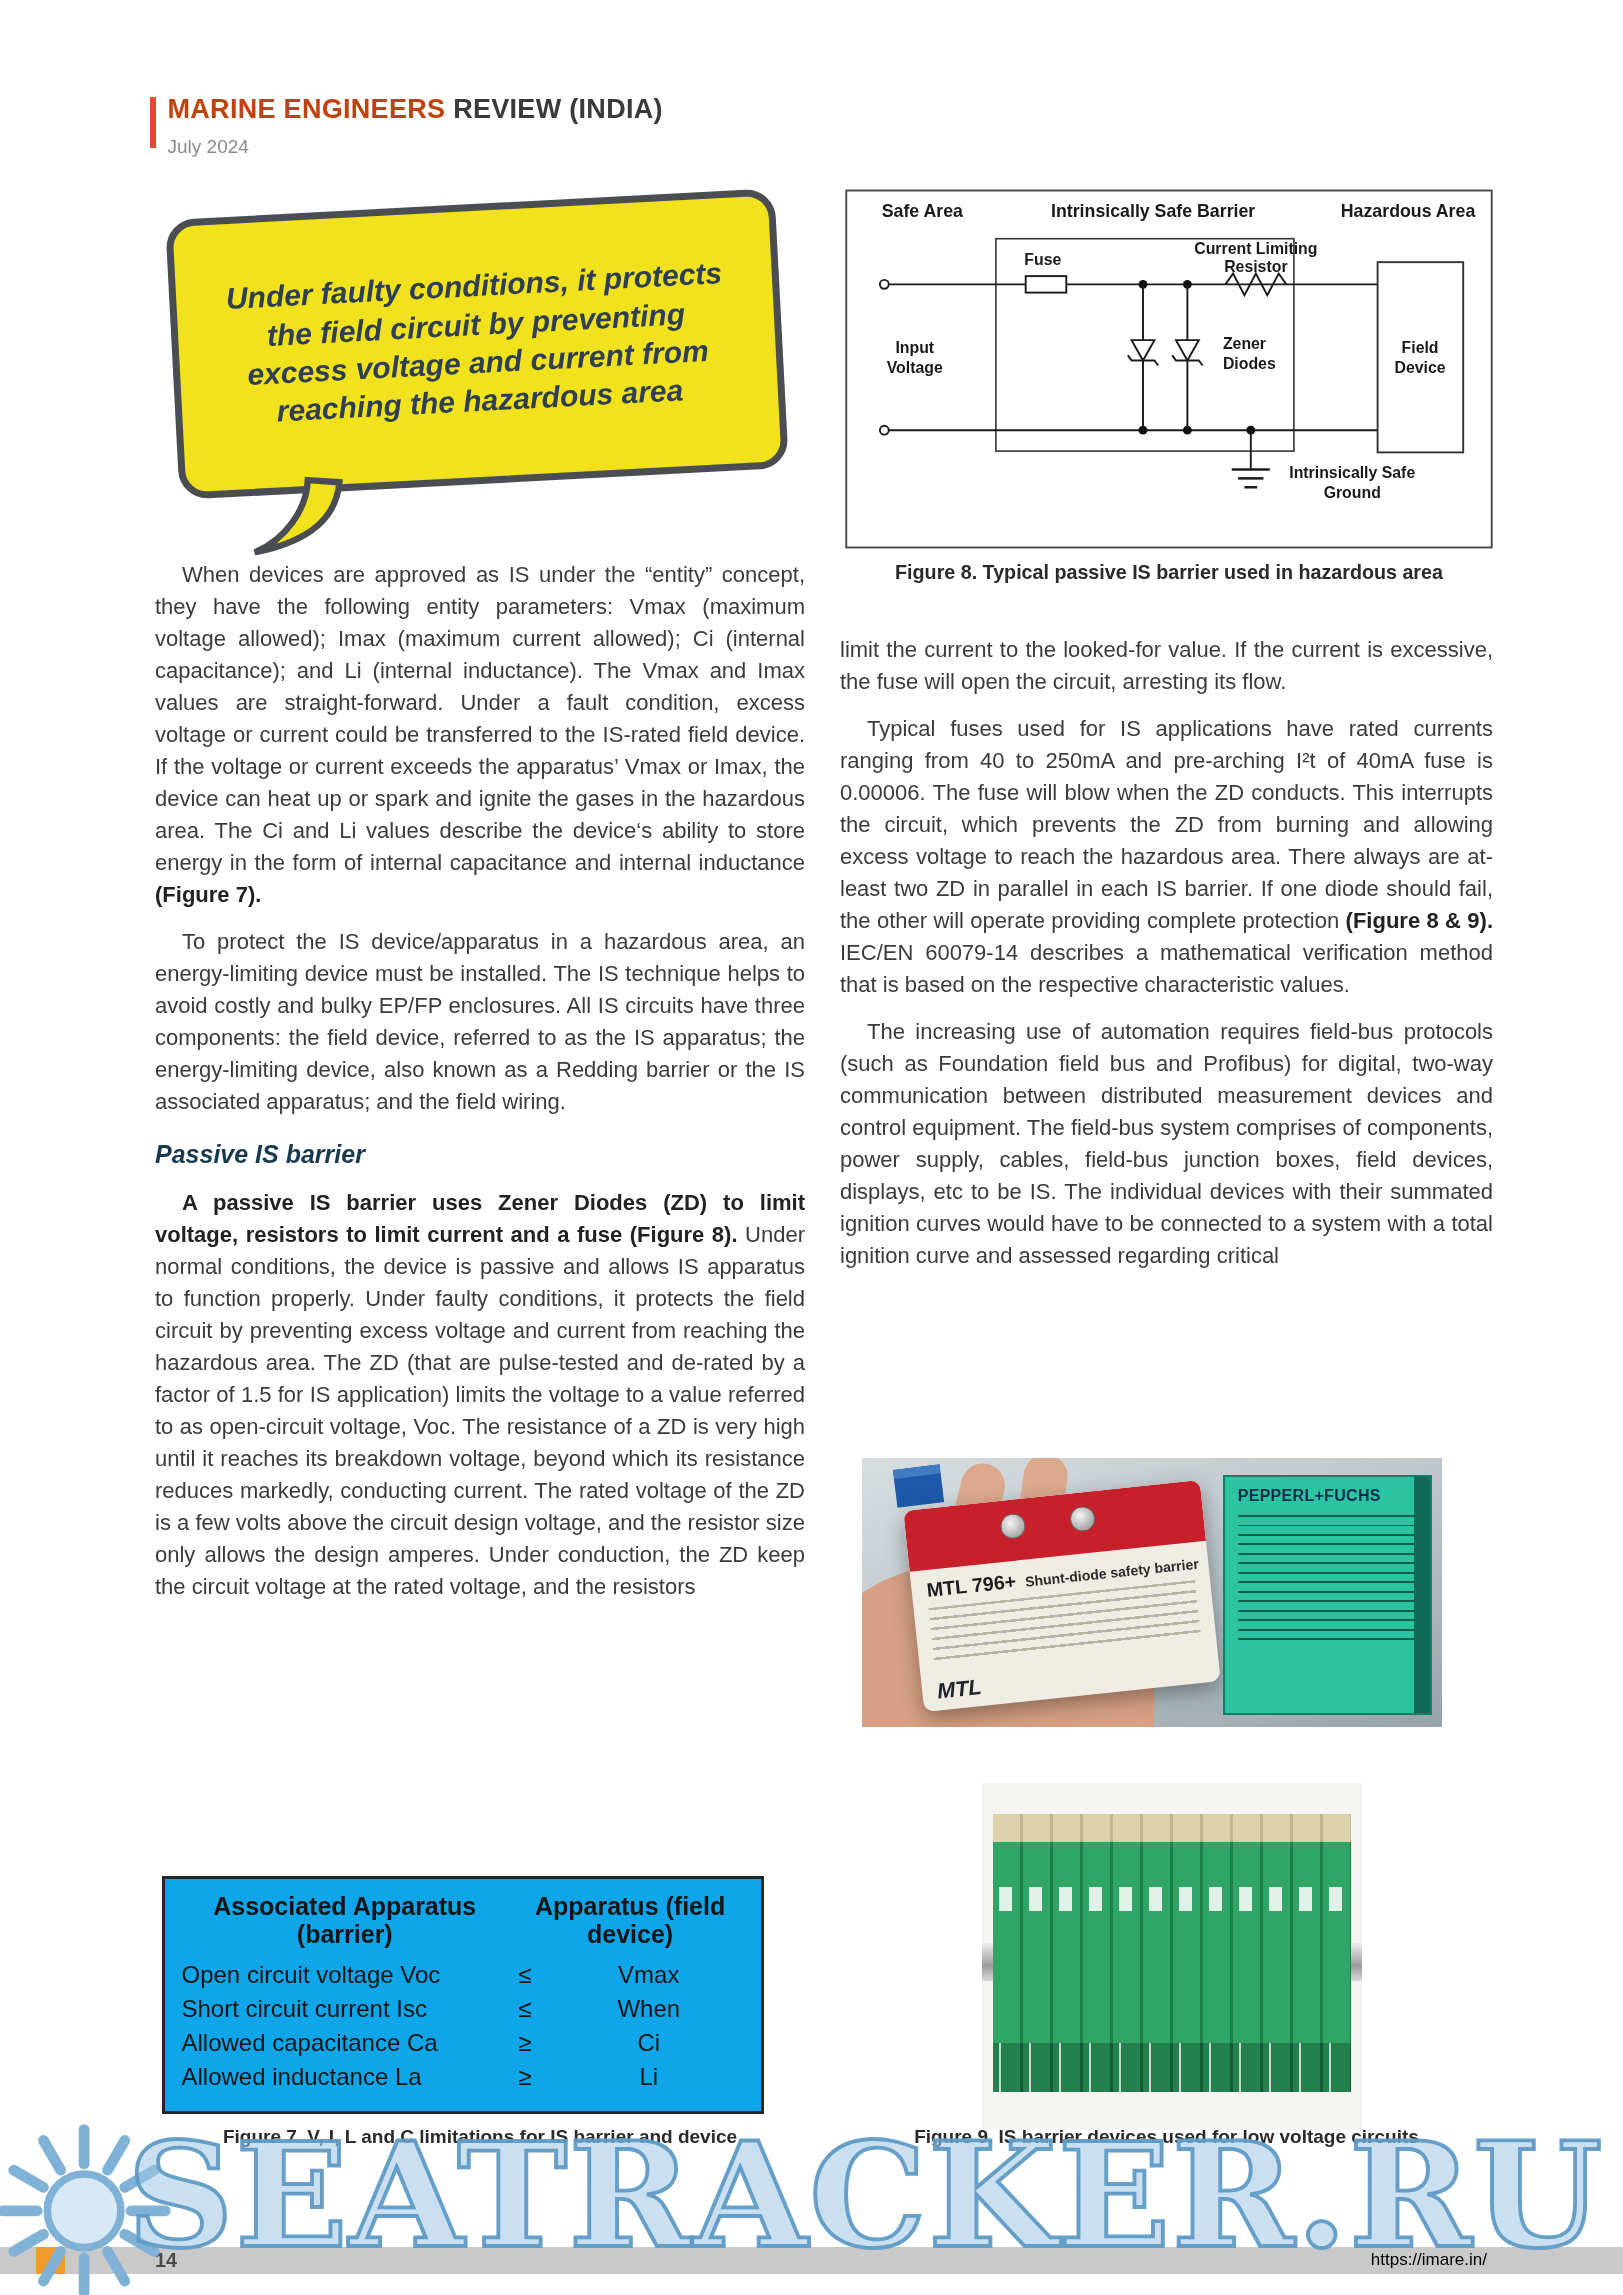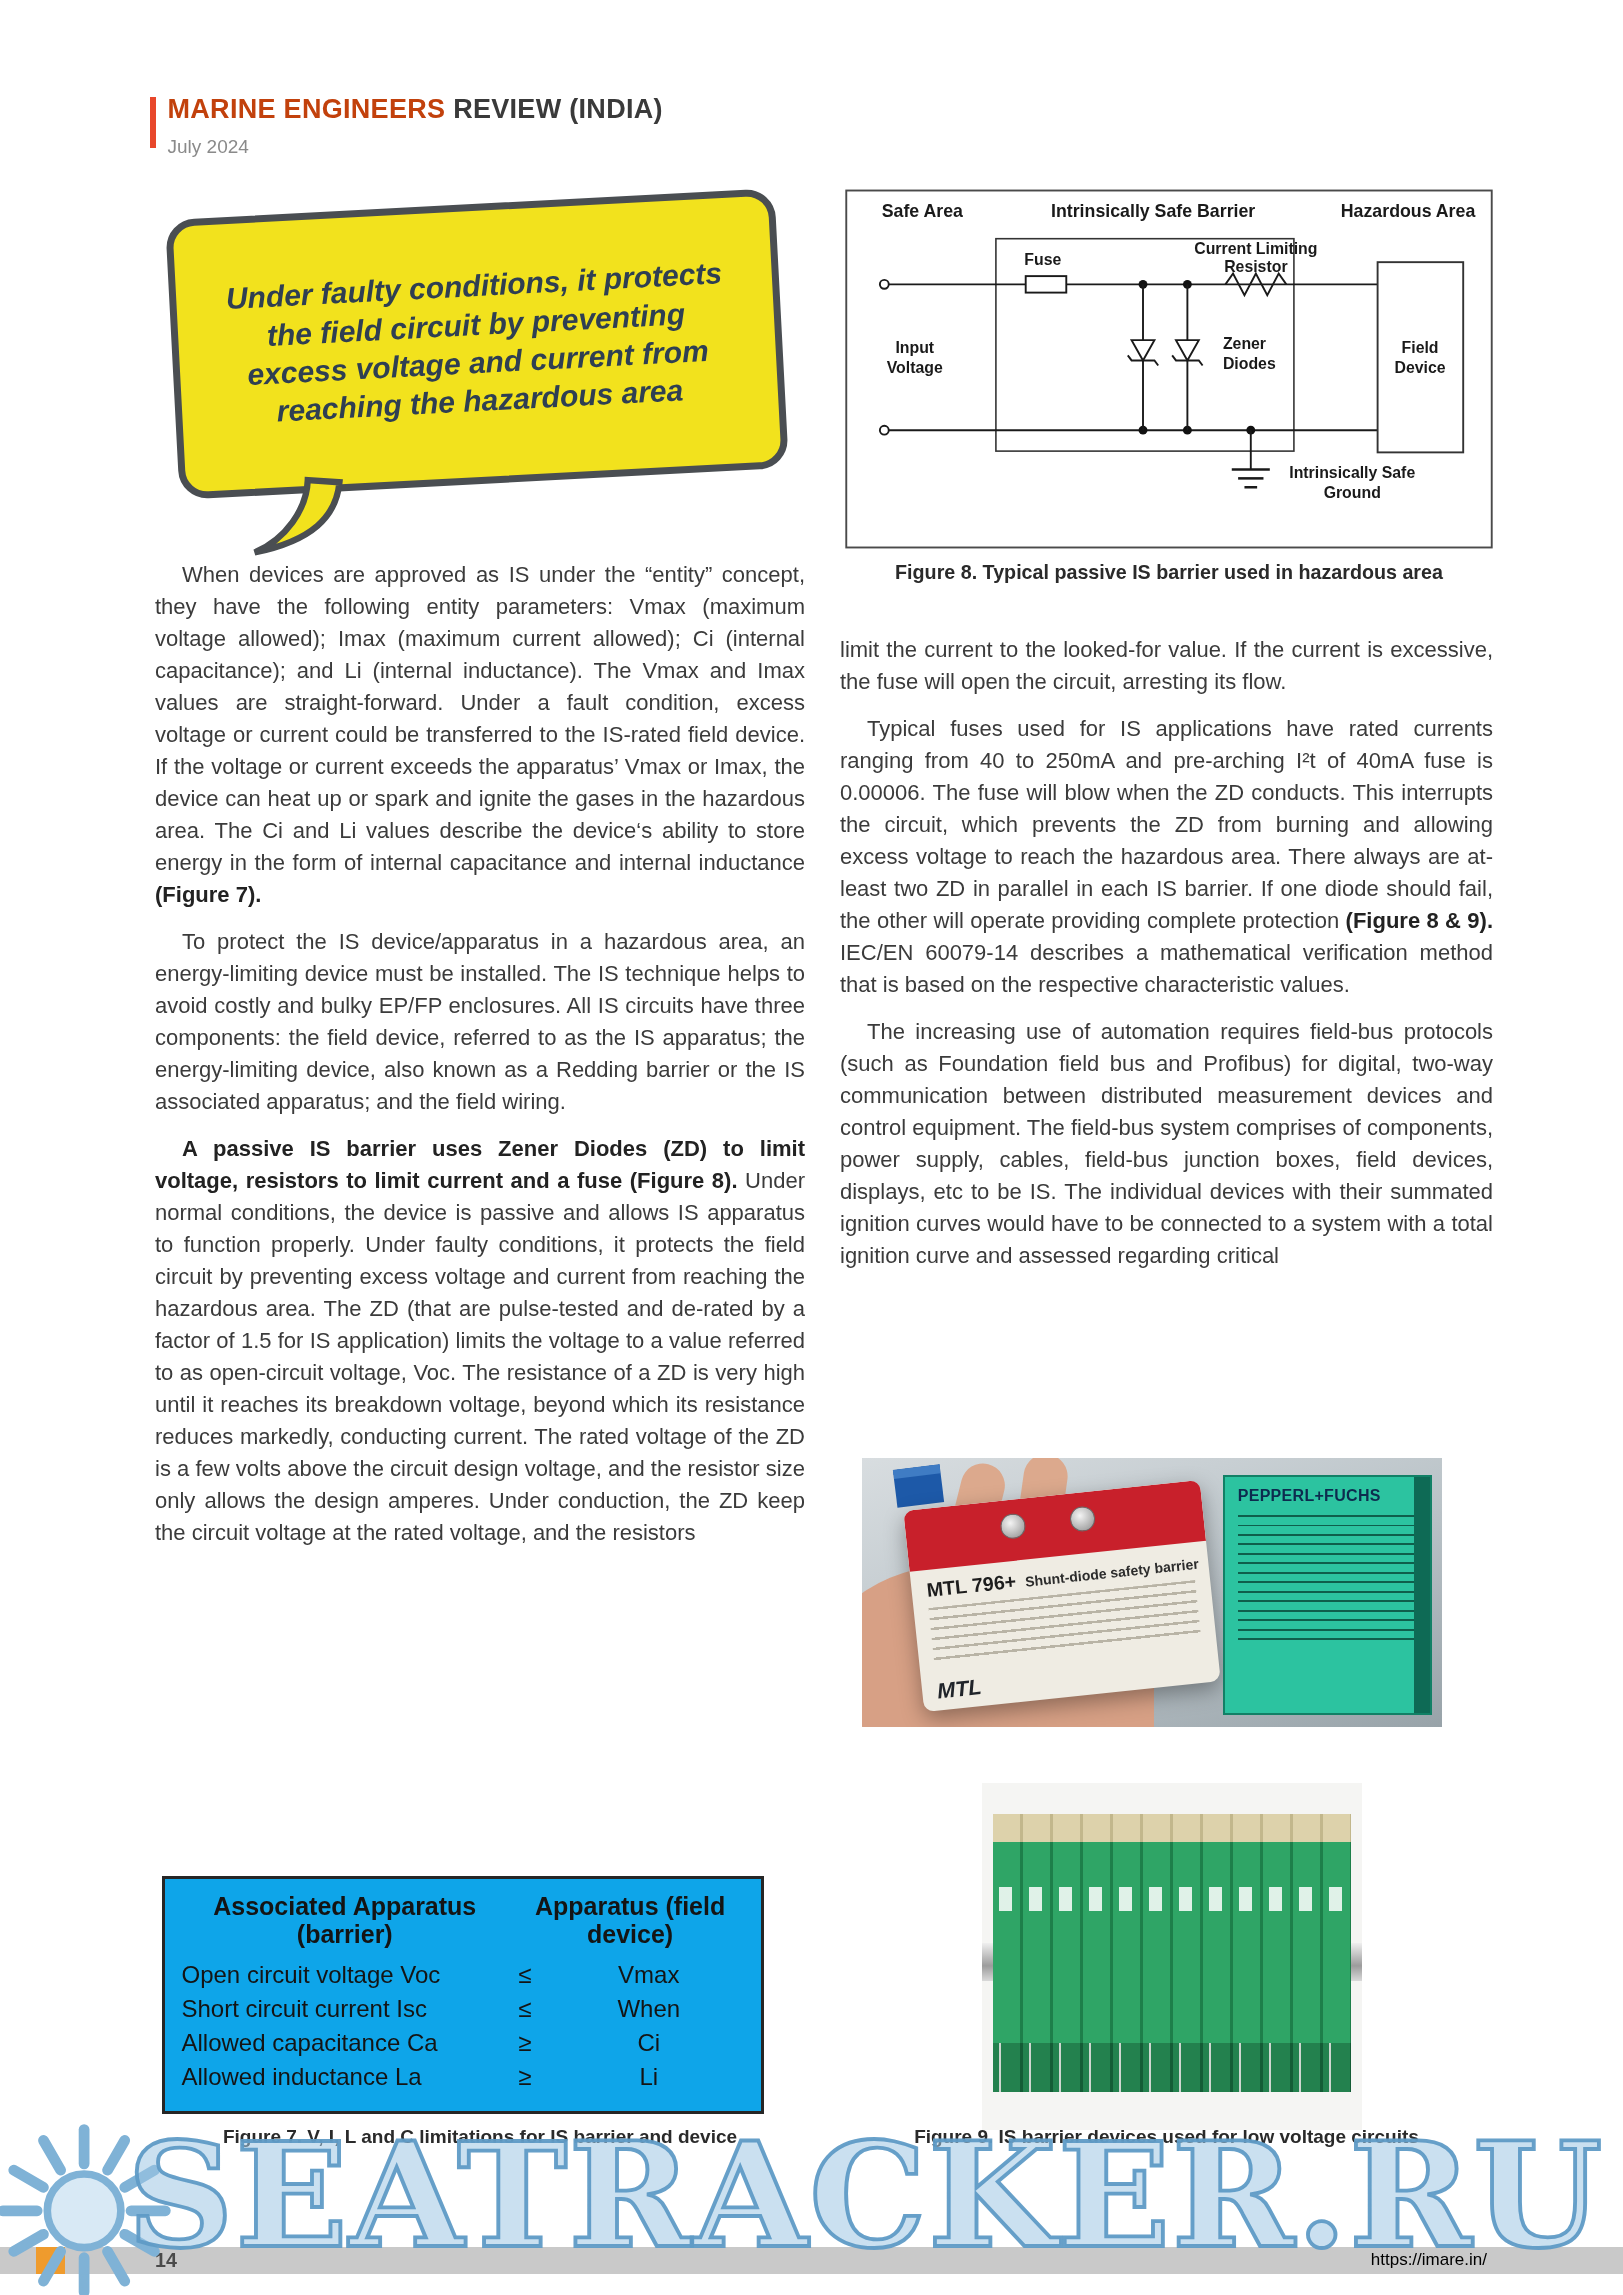--- a/index.html
+++ b/index.html
@@ -177,20 +177,21 @@
       <line x1="630" y1="470" x2="650" y2="470" stroke="#1a1a1a" stroke-width="4"></line>
       <text x="800" y="455" font-size="25" text-anchor="middle">Intrinsically Safe</text>
       <text x="800" y="487" font-size="25" text-anchor="middle">Ground</text>
     </svg>
   </div>
   <div class="fig8-caption">Figure 8.  Typical passive IS barrier used in hazardous area</div>
 
   <div class="col col-left">
     <p class="bp indent"><span>When devices are approved as IS under the “entity” concept, they have the following entity parameters: Vmax (maximum voltage allowed); Imax (maximum current allowed); Ci (internal capacitance); and Li (internal inductance). The Vmax and Imax values are straight-forward. Under a fault condition, excess voltage or current could be transferred to the IS-rated field device. If the voltage or current exceeds the apparatus’ Vmax or Imax, the device can heat up or spark and ignite the gases in the hazardous area. The Ci and Li values describe the device‘s ability to store energy in the form of internal capacitance and internal inductance </span><strong>(Figure 7).</strong></p>
     <p class="bp indent">To protect the IS device/apparatus in a hazardous area, an energy-limiting device must be installed. The IS technique helps to avoid costly and bulky EP/FP enclosures. All IS circuits have three components: the field device, referred to as the IS apparatus; the energy-limiting device, also known as a Redding barrier or the IS associated apparatus; and the field wiring.</p>
+    <h2 class="section">Passive IS barrier</h2>
     <p class="bp indent"><strong>A passive IS barrier uses Zener Diodes (ZD) to limit voltage, resistors to limit current and a fuse (Figure 8). </strong><span>Under normal conditions, the device is passive and allows IS apparatus to function properly. Under faulty conditions, it protects the field circuit by preventing excess voltage and current from reaching the hazardous area. The ZD (that are pulse-tested and de-rated by a factor of 1.5 for IS application) limits the voltage to a value referred to as open-circuit voltage, Voc. The resistance of a ZD is very high until it reaches its breakdown voltage, beyond which its resistance reduces markedly, conducting current. The rated voltage of the ZD is a few volts above the circuit design voltage, and the resistor size only allows the design amperes. Under conduction, the ZD keep the circuit voltage at the rated voltage, and the resistors</span></p>
   </div>
 
   <div class="col col-right">
     <p class="bp">limit the current to the looked-for value. If the current is excessive, the fuse will open the circuit, arresting its flow.</p>
     <p class="bp indent"><span>Typical fuses used for IS applications have rated currents ranging from 40 to 250mA and pre-arching I²t of 40mA fuse is 0.00006. The fuse will blow when the ZD conducts. This interrupts the circuit, which prevents the ZD from burning and allowing excess voltage to reach the hazardous area. There always are at-least two ZD in parallel in each IS barrier. If one diode should fail, the other will operate providing complete protection </span><strong>(Figure 8 &amp; 9).</strong><span> IEC/EN 60079-14 describes a mathematical verification method that is based on the respective characteristic values.</span></p>
     <p class="bp indent">The increasing use of automation requires field-bus protocols (such as Foundation field bus and Profibus) for digital, two-way communication between distributed measurement devices and control equipment. The field-bus system comprises of components, power supply, cables, field-bus junction boxes, field devices, displays, etc to be IS. The individual devices with their summated ignition curves would have to be connected to a system with a total ignition curve and assessed regarding critical</p>
   </div>
 
   <div class="fig7">

